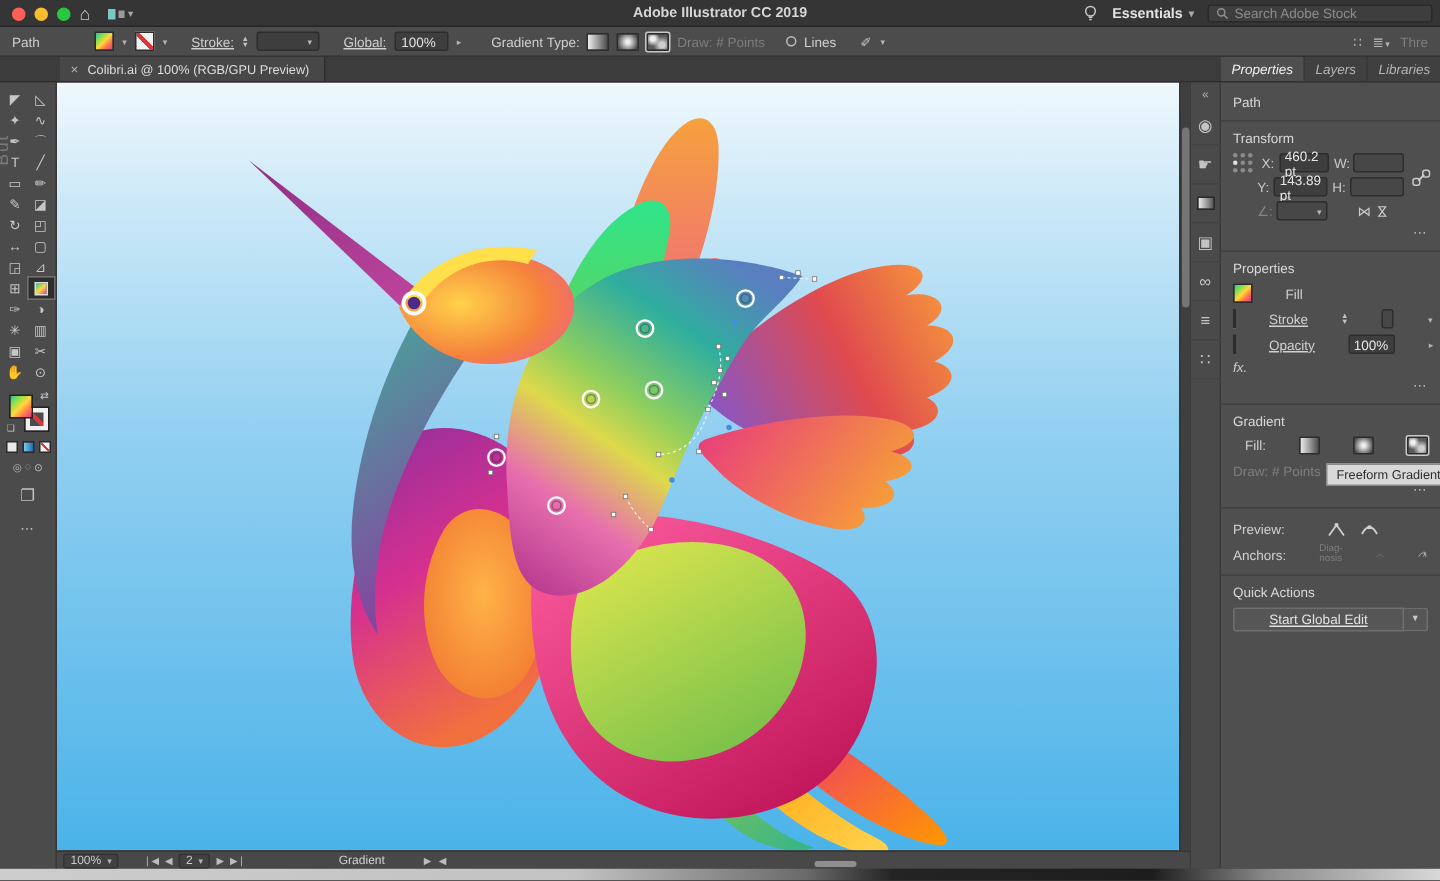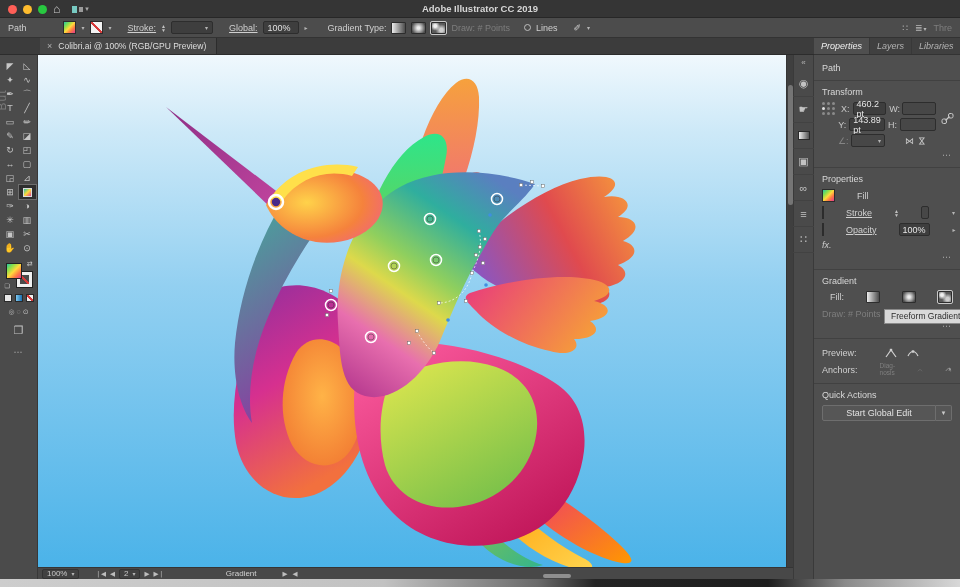--- a/index.html
+++ b/index.html
@@ -141,21 +141,21 @@
      background-position:0 0,3px 3px; }
   .more-dots { text-align:right; color:#b8b8b8; letter-spacing:1px; margin:2px 0 0 0; }
   .fx { font-style:italic; color:#cdcdcd; margin-top:2px; }
   .gdraw-row { position:relative; display:flex; align-items:center; gap:3px; margin-top:6px; }
   .tooltip { position:absolute; left:62px; top:0px; background:#d9d9d9; border:1px solid #8a8a8a;
     color:#2d2d2d; padding:1px 6px 2px 6px; white-space:nowrap; font-size:8.5px; z-index:5; }
   .conv-icons { display:flex; gap:8px; align-items:center; }
   .anch-dis-text { color:#7f7f7f; font-size:6.5px; line-height:6.5px; }
   .qa-btnrow { display:flex; margin-top:5px; }
   .qa-btn { flex:1; height:16px; background:#565656; border:1px solid #6e6e6e; border-radius:2px 0 0 2px;
-    color:#e2e2e2; display:flex; align-items:center; justify-content:center; }
+    color:#e2e2e2; display:flex; align-items:center; justify-content:center;text-decoration:underline; }
   .qa-chev { width:16px; height:16px; background:#565656; border:1px solid #6e6e6e; border-left:none;
     border-radius:0 2px 2px 0; display:flex; align-items:center; justify-content:center; color:#c9c9c9; font-size:6px; }
 
   .desktop-strip { height:8px; width:960px;
     background:linear-gradient(90deg,#cdcdcd 0%,#c2c2c2 40%,#6a6a6a 56%,#242424 62%,#1d1d1d 80%,#8a8a8a 88%,#d8d8d8 100%); }
 </style>
 </head>
 <body>
 
 <div class="app">
@@ -166,20 +166,37 @@
       <span class="light" style="background:#febc2e"></span>
       <span class="light" style="background:#28c840"></span>
       <span class="home-glyph">⌂</span>
       <span class="appgrid">
         <span class="sq1"></span>
           <span class="sq2"></span>
           <span class="chev">▾</span>
       </span>
     </div>
     <div class="tl-title">Adobe Illustrator CC 2019</div>
+    <div class="tl-right">
+      <svg width="10" height="12" viewBox="0 0 10 12">
+        <circle cx="5" cy="4.5" r="3.2" fill="none" stroke="#c9c9c9" stroke-width="1"></circle>
+        <path d="M3.8,8.5 h2.4 M4.2,10 h1.6" stroke="#c9c9c9" stroke-width="1" fill="none"></path>
+      </svg>
+      <span class="workspace">
+        <span>Essentials</span>
+          <span class="chev">▾</span>
+      </span>
+      <span class="searchbox">
+        <svg width="8" height="8" viewBox="0 0 8 8">
+          <circle cx="3.2" cy="3.2" r="2.4" fill="none" stroke="#8d8d8d" stroke-width="1"></circle>
+          <path d="M5 5 L7.4 7.4" stroke="#8d8d8d" stroke-width="1"></path>
+        </svg>
+        <span>Search Adobe Stock</span>
+      </span>
+    </div>
   </div>
 
   <div class="controlbar">
     <span class="cb-label">Path</span>
     <span style="width:26px"></span>
     <span class="swatch fill-grad"></span>
       <span class="mini-chev">▾</span>
     <span class="swatch stroke-none"></span>
       <span class="mini-chev">▾</span>
     <span style="width:6px"></span>

